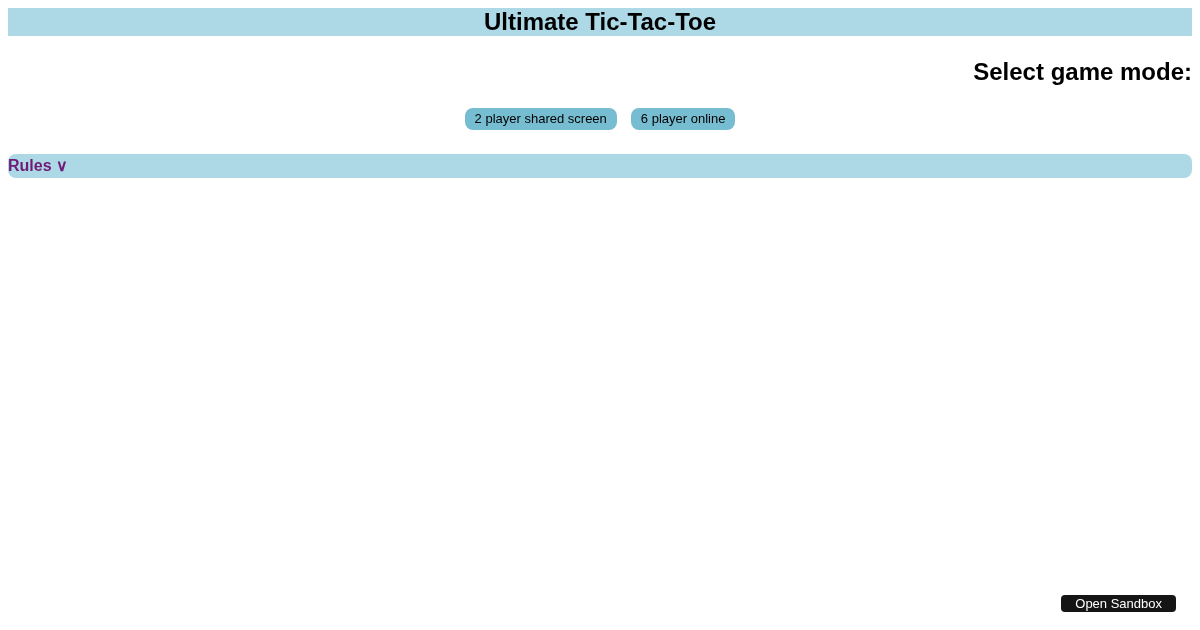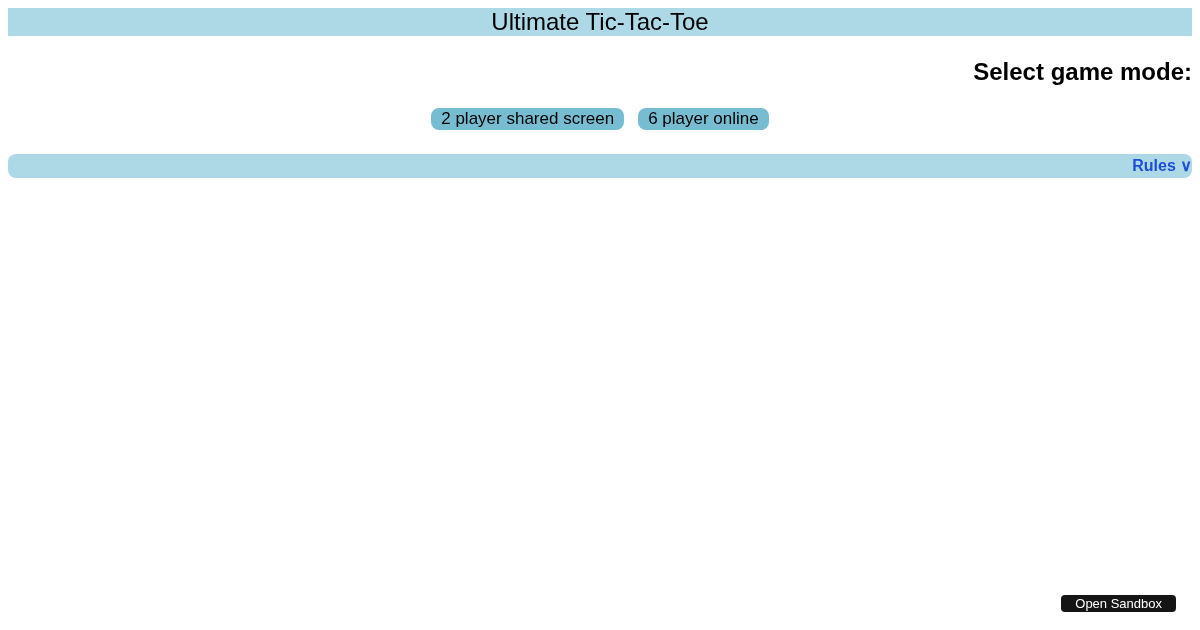--- a/index.html
+++ b/index.html
@@ -11,21 +11,21 @@
       font-family: Arial, Helvetica, sans-serif;
       background: #ffffff;
       width: 1200px;
       height: 630px;
       position: relative;
     }
     .title-bar {
       background: #add8e6;
       text-align: center;
       font-size: 24px;
-      font-weight: normal;
+      font-weight: bold;
       line-height: 28px;
       color: #000;
     }
     .subtitle {
       text-align: right;
       font-size: 24px;
       font-weight: bold;
       margin-top: 22px;
       margin-bottom: 22px;
       color: #000;
@@ -34,36 +34,35 @@
       display: flex;
       justify-content: center;
       gap: 14px;
       margin-bottom: 24px;
     }
     .mode-button {
       background: #77bdd1;
       border: none;
       border-radius: 8px;
       padding: 2px 10px;
-      font-size: 17px;
+      font-size: 13px;
       font-family: Arial, Helvetica, sans-serif;
       color: #000;
       cursor: pointer;
       line-height: 18px;
     }
     .rules-bar {
       background: #add8e6;
       border-radius: 8px;
-      text-align: right;
+      text-align: left;
       font-size: 16px;
       font-weight: bold;
       line-height: 24px;
       cursor: pointer;
-      color: #1d4ed8;
-      padding-left: 20px;
+      color: #701a75;
     }
     .sandbox-button {
       position: absolute;
       bottom: 18px;
       right: 24px;
       background: #151515;
       color: #ffffff;
       border: none;
       border-radius: 4px;
       padding: 1px 14px;

